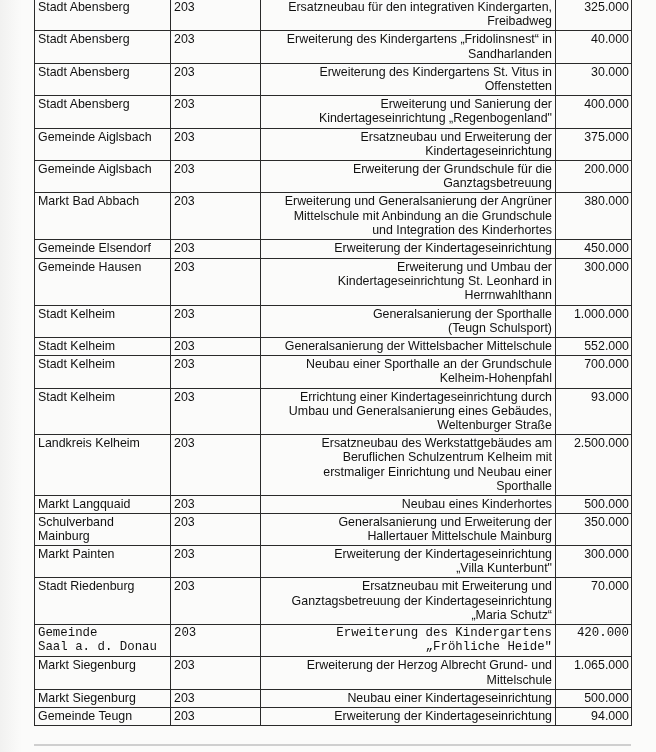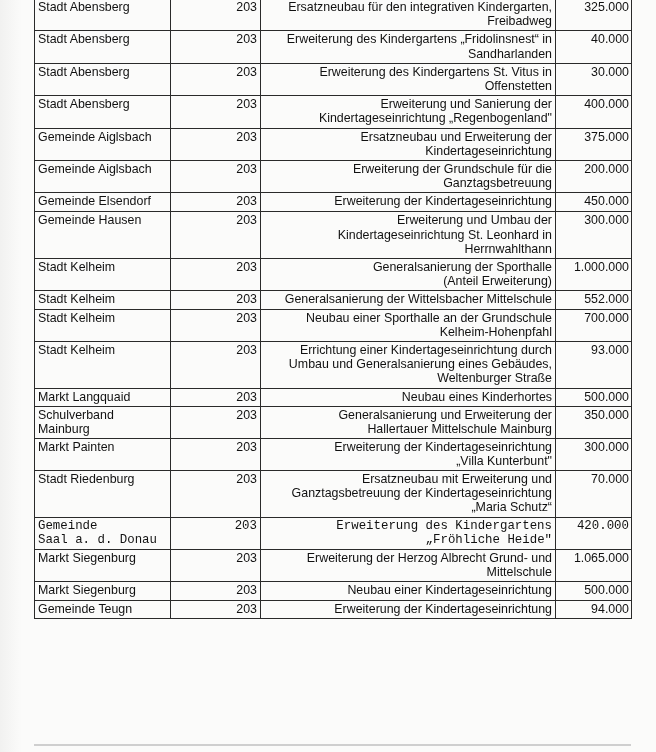--- a/index.html
+++ b/index.html
@@ -31,21 +31,21 @@
     td {
       border: 1.3px solid #2a2a2a;
       vertical-align: top;
       padding: 1px 3px 1px 3px;
       overflow: hidden;
     }
     col.c-applicant { width: 136px; }
     col.c-code { width: 90px; }
     col.c-desc { width: 295px; }
     col.c-amount { width: 76px; }
-    td.code { text-align: right; }
+    td.code { text-align: left; }
     td.amount { text-align: right; padding-right: 2px; }
     td.desc { white-space: pre-line; text-align: right; }
     td.applicant { white-space: pre-line; }
     .scan-edge {
       position: absolute;
       left: 0;
       top: 0;
       width: 22px;
       height: 752px;
       background: linear-gradient(to right, #f1f1f0, #fbfbfa);
@@ -108,39 +108,47 @@
 Kindertageseinrichtung</td>
           <td class="amount">375.000</td>
         </tr>
         <tr style="height: 32.4px;">
           <td class="applicant">Gemeinde Aiglsbach</td>
           <td class="code">203</td>
           <td class="desc">Erweiterung der Grundschule für die
 Ganztagsbetreuung</td>
           <td class="amount">200.000</td>
         </tr>
+        <tr style="height: 46.6px;">
+          <td class="applicant">Markt Bad Abbach</td>
+          <td class="code">203</td>
+          <td class="desc">Erweiterung und Generalsanierung der Angrüner
+Mittelschule mit Anbindung an die Grundschule
+und Integration des Kinderhortes</td>
+          <td class="amount">380.000</td>
+        </tr>
         <tr style="height: 19px;">
           <td class="applicant">Gemeinde Elsendorf</td>
           <td class="code">203</td>
           <td class="desc">Erweiterung der Kindertageseinrichtung</td>
           <td class="amount">450.000</td>
         </tr>
         <tr style="height: 46.6px;">
           <td class="applicant">Gemeinde Hausen</td>
           <td class="code">203</td>
           <td class="desc">Erweiterung und Umbau der
 Kindertageseinrichtung St. Leonhard in
 Herrnwahlthann</td>
           <td class="amount">300.000</td>
         </tr>
         <tr style="height: 32.4px;">
           <td class="applicant">Stadt Kelheim</td>
           <td class="code">203</td>
           <td class="desc">Generalsanierung der Sporthalle
-(Anteil Erweiterung)</td>
+(Teugn Schulsport)</td>
           <td class="amount">1.000.000</td>
         </tr>
         <tr style="height: 18.2px;">
           <td class="applicant">Stadt Kelheim</td>
           <td class="code">203</td>
           <td class="desc">Generalsanierung der Wittelsbacher Mittelschule</td>
           <td class="amount">552.000</td>
         </tr>
         <tr style="height: 32.4px;">
           <td class="applicant">Stadt Kelheim</td>
@@ -150,20 +158,29 @@
           <td class="amount">700.000</td>
         </tr>
         <tr style="height: 46.6px;">
           <td class="applicant">Stadt Kelheim</td>
           <td class="code">203</td>
           <td class="desc">Errichtung einer Kindertageseinrichtung durch
 Umbau und Generalsanierung eines Gebäudes,
 Weltenburger Straße</td>
           <td class="amount">93.000</td>
         </tr>
+        <tr style="height: 60.8px;">
+          <td class="applicant">Landkreis Kelheim</td>
+          <td class="code">203</td>
+          <td class="desc">Ersatzneubau des Werkstattgebäudes am
+Beruflichen Schulzentrum Kelheim mit
+erstmaliger Einrichtung und Neubau einer
+Sporthalle</td>
+          <td class="amount">2.500.000</td>
+        </tr>
         <tr style="height: 18.2px;">
           <td class="applicant">Markt Langquaid</td>
           <td class="code">203</td>
           <td class="desc">Neubau eines Kinderhortes</td>
           <td class="amount">500.000</td>
         </tr>
         <tr style="height: 32px;">
           <td class="applicant">Schulverband
 Mainburg</td>
           <td class="code">203</td>

